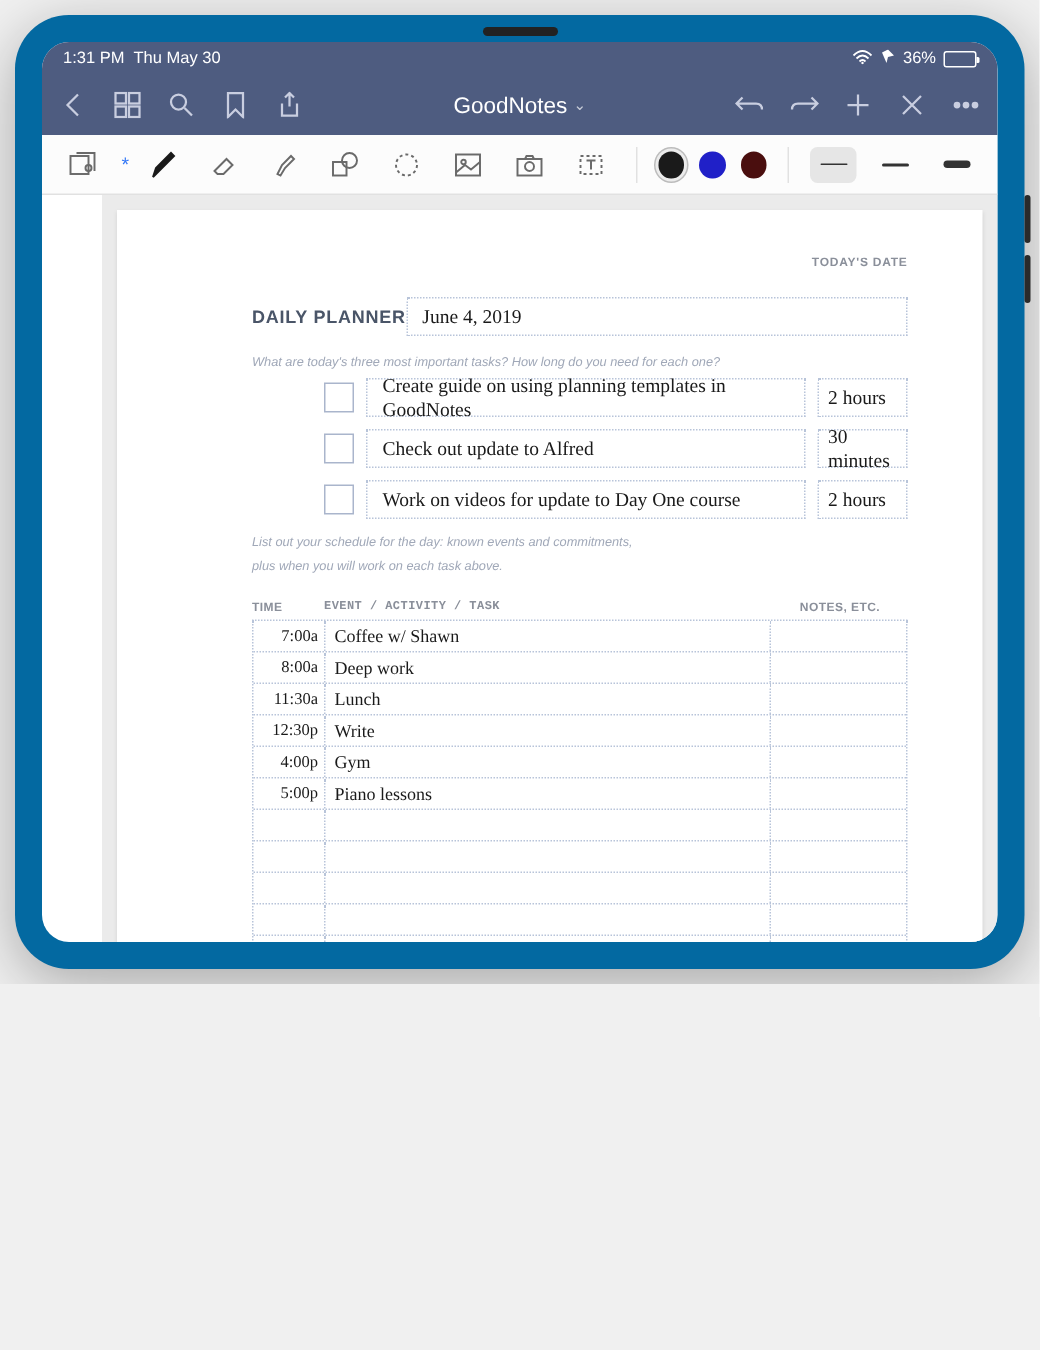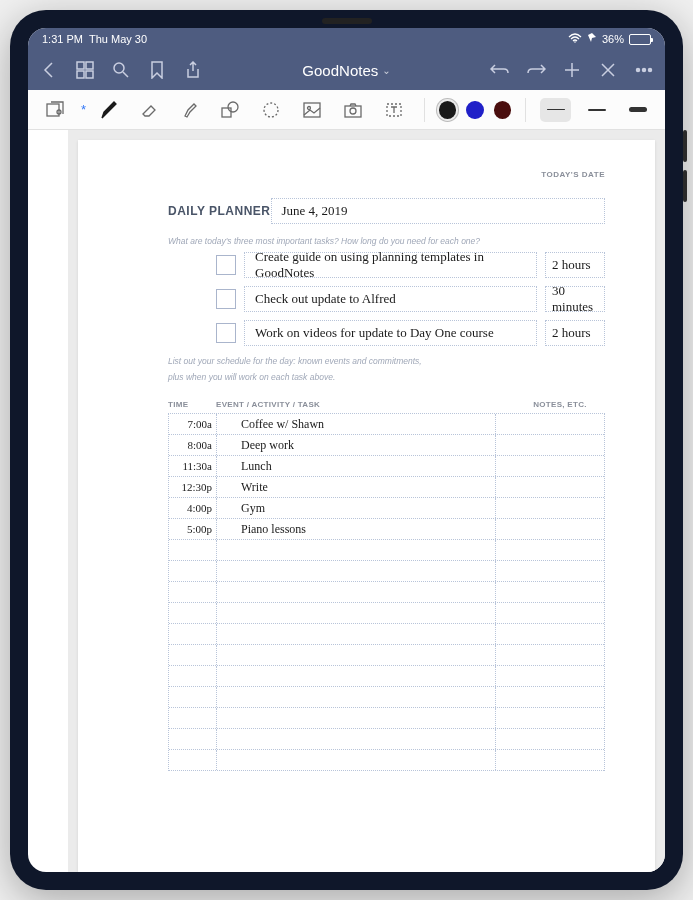--- a/index.html
+++ b/index.html
@@ -5,22 +5,22 @@
 * { box-sizing: border-box; margin: 0; padding: 0; }
 body {
   background: #f0f0f0;
   display: flex;
   justify-content: center;
   padding: 10px;
   font-family: -apple-system, BlinkMacSystemFont, "Segoe UI", sans-serif;
 }
 .ipad-frame {
   width: 673px;
-  height: 880px;
-  background: #0f172a;
+  height: 636px;
+  background: #0369a1;
   border-radius: 36px;
   padding: 18px;
   position: relative;
   box-shadow: 0 10px 40px rgba(0,0,0,0.3);
 }
 .notch {
   position: absolute;
   top: 8px;
   left: 50%;
   transform: translateX(-50%);
@@ -172,32 +172,31 @@
 }
 .schedule-header {
   display: flex;
   margin: 18px 0 4px 40px;
   font-size: 8px;
   font-weight: 700;
   color: #8a8f9a;
   letter-spacing: 0.3px;
 }
 .col-time { width: 48px;}
-.col-event { flex:1;}
+.col-event { flex:1;font-family:Liberation Mono, monospace;}
 .col-notes { width:90px; text-align:center;}
 .schedule-grid {
   margin-left: 40px;
   border: 1px dotted #b8c4d9;
   border-bottom: none;
 }
 .schedule-row {
   display: flex;
   height: 21px;
   border-bottom: 1px dotted #b8c4d9;
-  gap: 18px;
 }
 .cell-time {
   width: 48px;
   border-right: 1px dotted #b8c4d9;
   display: flex;
   align-items: center;
   justify-content: flex-end;
   padding-right: 4px;
   font-size: 11px;
 }

